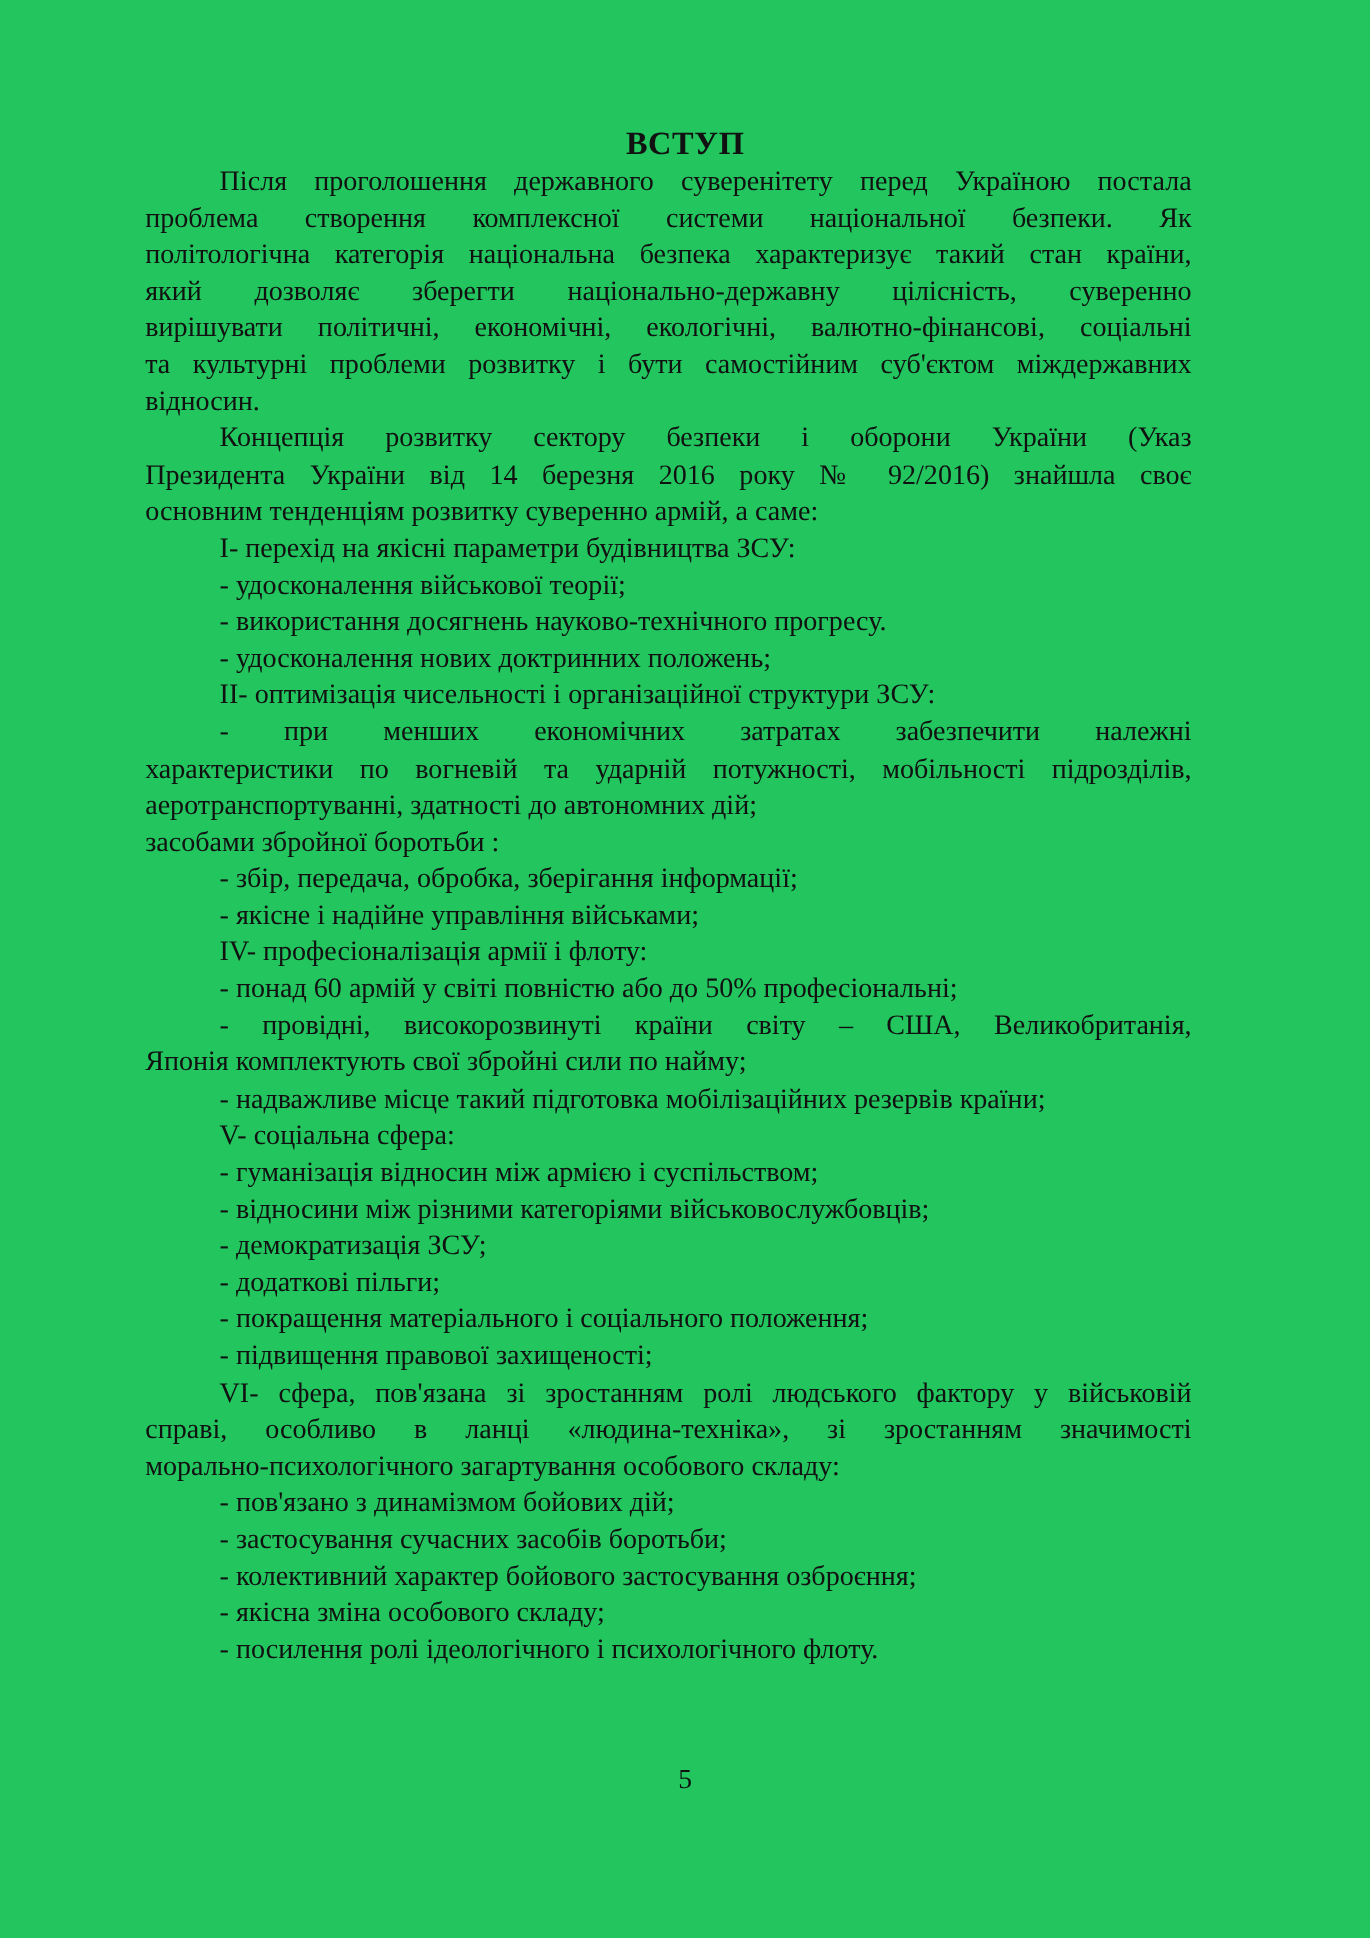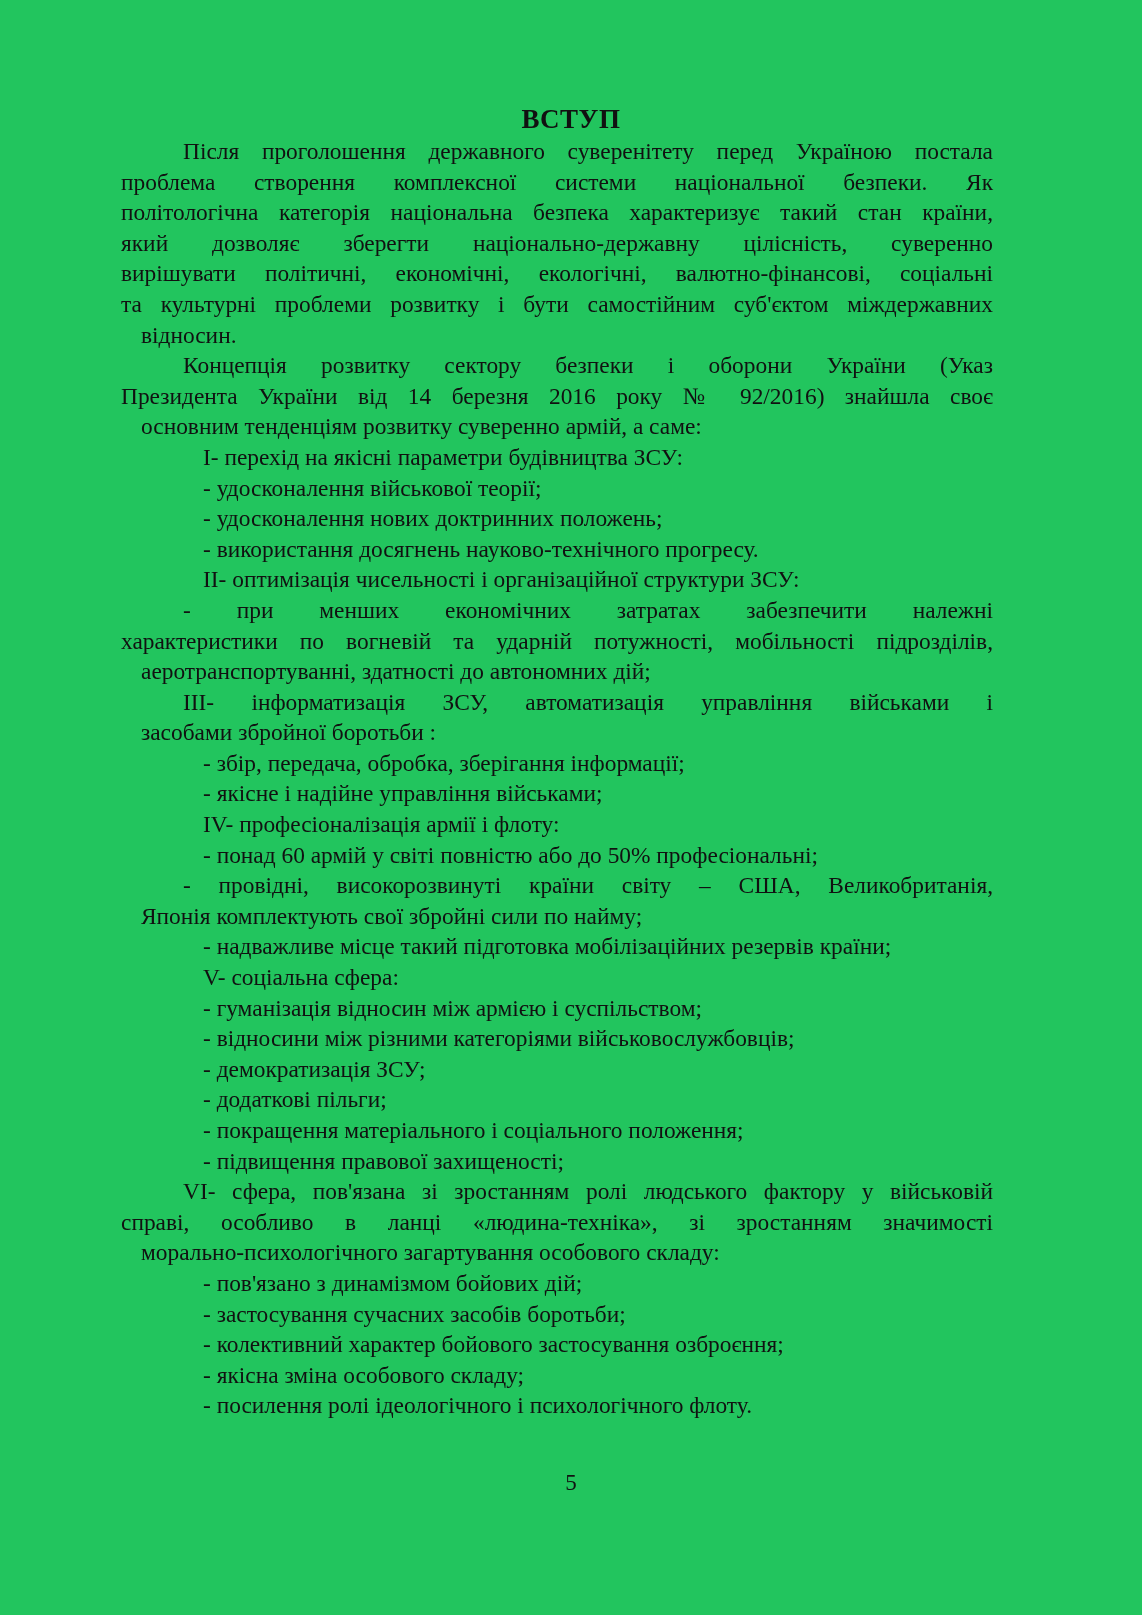--- a/index.html
+++ b/index.html
@@ -15,21 +15,21 @@
     letter-spacing: 0.5px;
   }
   .body-text {
     position: absolute; left: 121px; top: 136px; width: 872px;
     font-size: 23.4px; line-height: 30.6px;
   }
   .line {
     display: block; height: 30.6px; white-space: nowrap; overflow: visible;
     text-align: justify; text-align-last: justify;
   }
-  .line.last { text-align-last: left; margin-left: 20px; }
+  .line.last { text-align-last: left; }
   .line.indent { padding-left: 62px; font-family: Liberation Serif, serif; }
   .page-number {
     position: absolute; top: 1468px; left: 0; width: 100%;
     text-align: center; font-size: 23px; line-height: 30px;
   }
 </style>
 </head>
 <body>
 
 <div class="page">
@@ -40,27 +40,26 @@
       <span class="line">політологічна категорія національна безпека характеризує такий стан країни,</span>
       <span class="line">який дозволяє зберегти національно-державну цілісність, суверенно</span>
       <span class="line">вирішувати політичні, економічні, екологічні, валютно-фінансові, соціальні</span>
       <span class="line">та культурні проблеми розвитку і бути самостійним суб'єктом міждержавних</span>
       <span class="line last">відносин.</span>
       <span class="line indent">Концепція розвитку сектору безпеки і оборони України (Указ</span>
       <span class="line">Президента України від 14 березня 2016 року № 92/2016) знайшла своє</span>
       <span class="line last">основним тенденціям розвитку суверенно армій, а саме:</span>
       <span class="line indent last">І- перехід на якісні параметри будівництва ЗСУ:</span>
       <span class="line indent last">- удосконалення військової теорії;</span>
+      <span class="line indent last">- використання досягнень науково-технічного прогресу.</span>
       <span class="line indent last">- удосконалення нових доктринних положень;</span>
-      <span class="line indent last">- використання досягнень науково-технічного прогресу.</span>
       <span class="line indent last">ІІ- оптимізація чисельності і організаційної структури ЗСУ:</span>
       <span class="line indent">- при менших економічних затратах забезпечити належні</span>
       <span class="line">характеристики по вогневій та ударній потужності, мобільності підрозділів,</span>
       <span class="line last">аеротранспортуванні, здатності до автономних дій;</span>
-      <span class="line indent">ІІІ- інформатизація ЗСУ, автоматизація управління військами і</span>
       <span class="line last">засобами збройної боротьби :</span>
       <span class="line indent last">- збір, передача, обробка, зберігання інформації;</span>
       <span class="line indent last">- якісне і надійне управління військами;</span>
       <span class="line indent last">IV- професіоналізація армії і флоту:</span>
       <span class="line indent last">- понад 60 армій у світі повністю або до 50% професіональні;</span>
       <span class="line indent">- провідні, високорозвинуті країни світу – США, Великобританія,</span>
       <span class="line last">Японія комплектують свої збройні сили по найму;</span>
       <span class="line indent last">- надважливе місце такий підготовка мобілізаційних резервів країни;</span>
       <span class="line indent last">V- соціальна сфера:</span>
       <span class="line indent last">- гуманізація відносин між армією і суспільством;</span>

